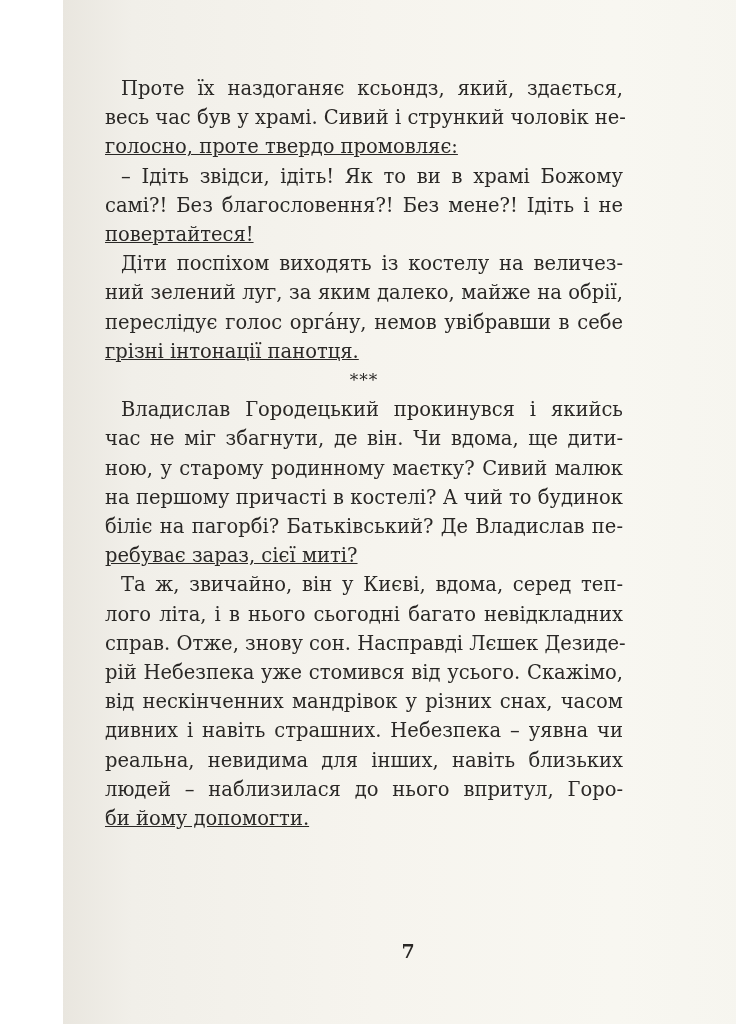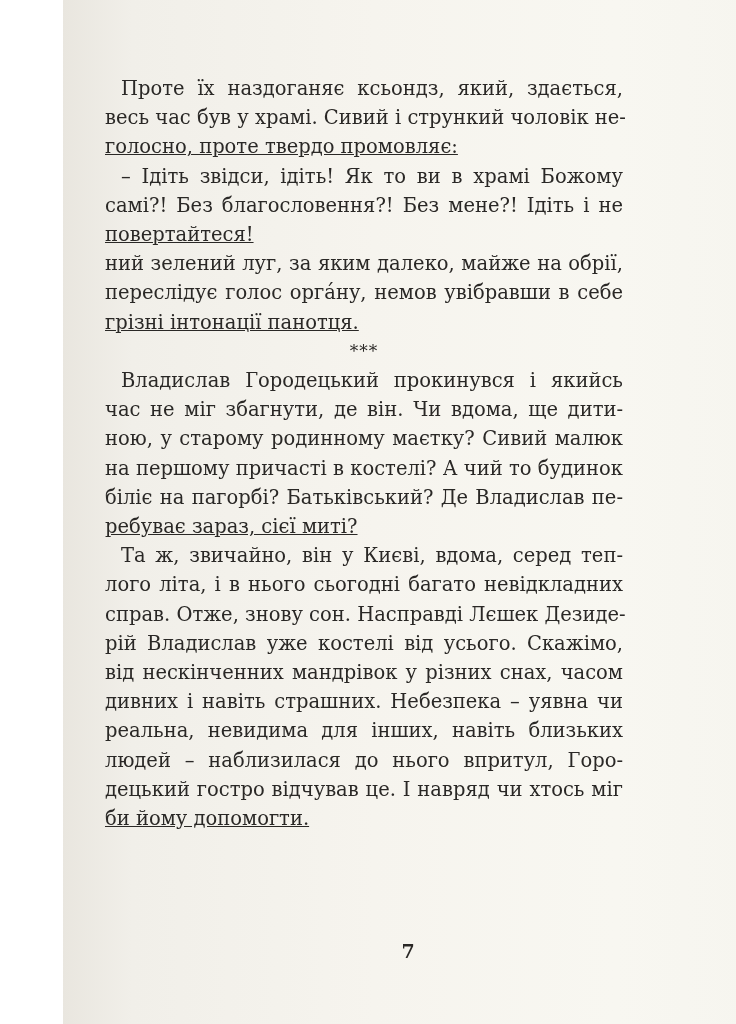--- a/index.html
+++ b/index.html
@@ -69,39 +69,39 @@
   <div class="text-block">
 
     <span class="line indent">Проте їх наздоганяє ксьондз, який, здається,</span>
     <span class="line">весь час був у храмі. Сивий і стрункий чоловік не-</span>
     <span class="line last">голосно, проте твердо промовляє:</span>
 
     <span class="line indent">– Ідіть звідси, ідіть! Як то ви в храмі Божому</span>
     <span class="line">самі?! Без благословення?! Без мене?! Ідіть і не</span>
     <span class="line last">повертайтеся!</span>
 
+    <span class="line indent">Діти поспіхом виходять із костелу на величез-</span>
     <span class="line">ний зелений луг, за яким далеко, майже на обрії,</span>
     <span class="line">переслідує голос орга́ну, немов увібравши в себе</span>
     <span class="line last">грізні інтонації панотця.</span>
 
     <span class="separator">***</span>
 
     <span class="line indent">Владислав Городецький прокинувся і якийсь</span>
     <span class="line">час не міг збагнути, де він. Чи вдома, ще дити-</span>
     <span class="line">ною, у старому родинному маєтку? Сивий малюк</span>
     <span class="line">на першому причасті в костелі? А чий то будинок</span>
     <span class="line">біліє на пагорбі? Батьківський? Де Владислав пе-</span>
     <span class="line last">ребуває зараз, сієї миті?</span>
 
     <span class="line indent">Та ж, звичайно, він у Києві, вдома, серед теп-</span>
     <span class="line">лого літа, і в нього сьогодні багато невідкладних</span>
     <span class="line">справ. Отже, знову сон. Насправді Лєшек Дезиде-</span>
-    <span class="line">рій Владислав уже костелі від усього. Скажімо,</span>
+    <span class="line">рій Небезпека уже стомився від усього. Скажімо,</span>
     <span class="line">від нескінченних мандрівок у різних снах, часом</span>
     <span class="line">дивних і навіть страшних. Небезпека – уявна чи</span>
     <span class="line">реальна, невидима для інших, навіть близьких</span>
     <span class="line">людей – наблизилася до нього впритул, Горо-</span>
-    <span class="line">децький гостро відчував це. І навряд чи хтось міг</span>
     <span class="line last">би йому допомогти.</span>
   </div>
 
   <div class="page-number">7</div>
 </div>
 
 </body></html>

